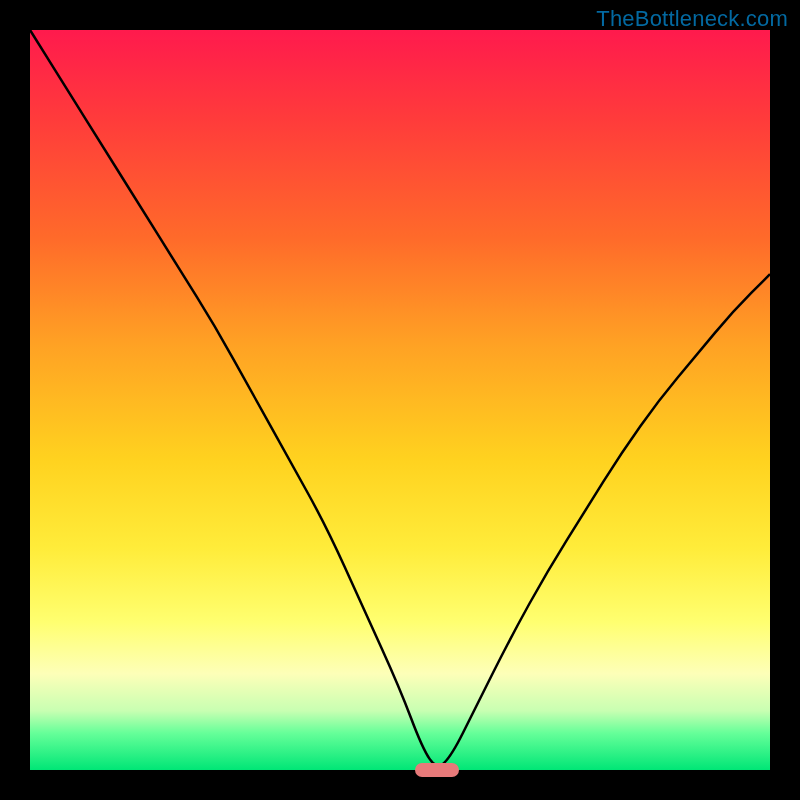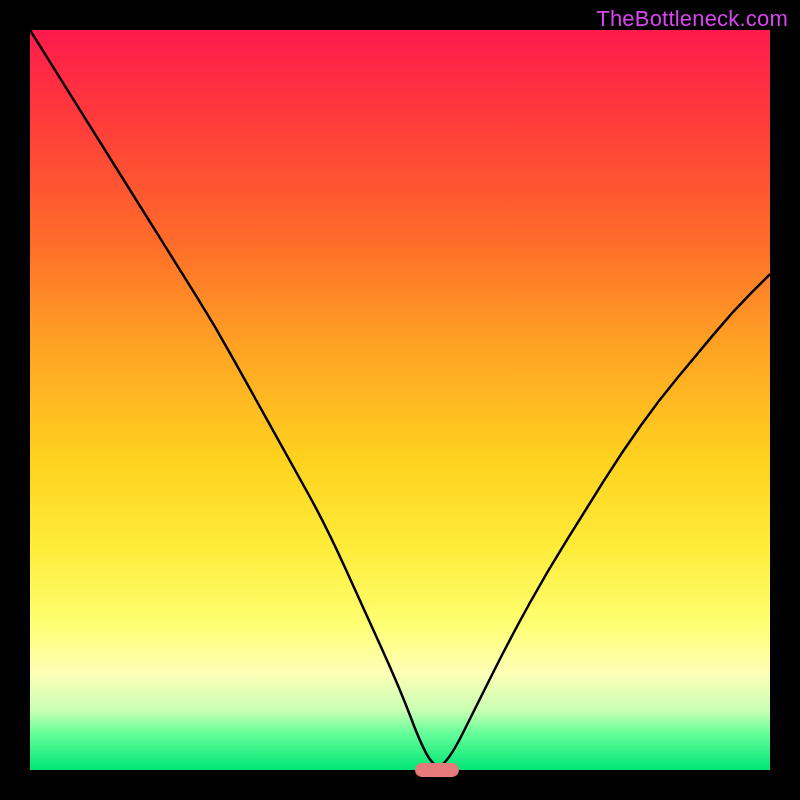--- a/index.html
+++ b/index.html
@@ -33,21 +33,21 @@
       #ffff70 80%,
       #fdffb8 87%,
       #c8ffb2 92%,
       #66ff99 95%,
       #00e676 100%);
   }
   .watermark {
     position: absolute;
     top: 6px;
     right: 12px;
-    color: #d946ef;
+    color: #0369a1;
     font-size: 22px;
     font-weight: 500;
     letter-spacing: 0.2px;
     user-select: none;
   }
   svg.curve {
     position: absolute;
     left: 0;
     top: 0;
     width: 740px;

